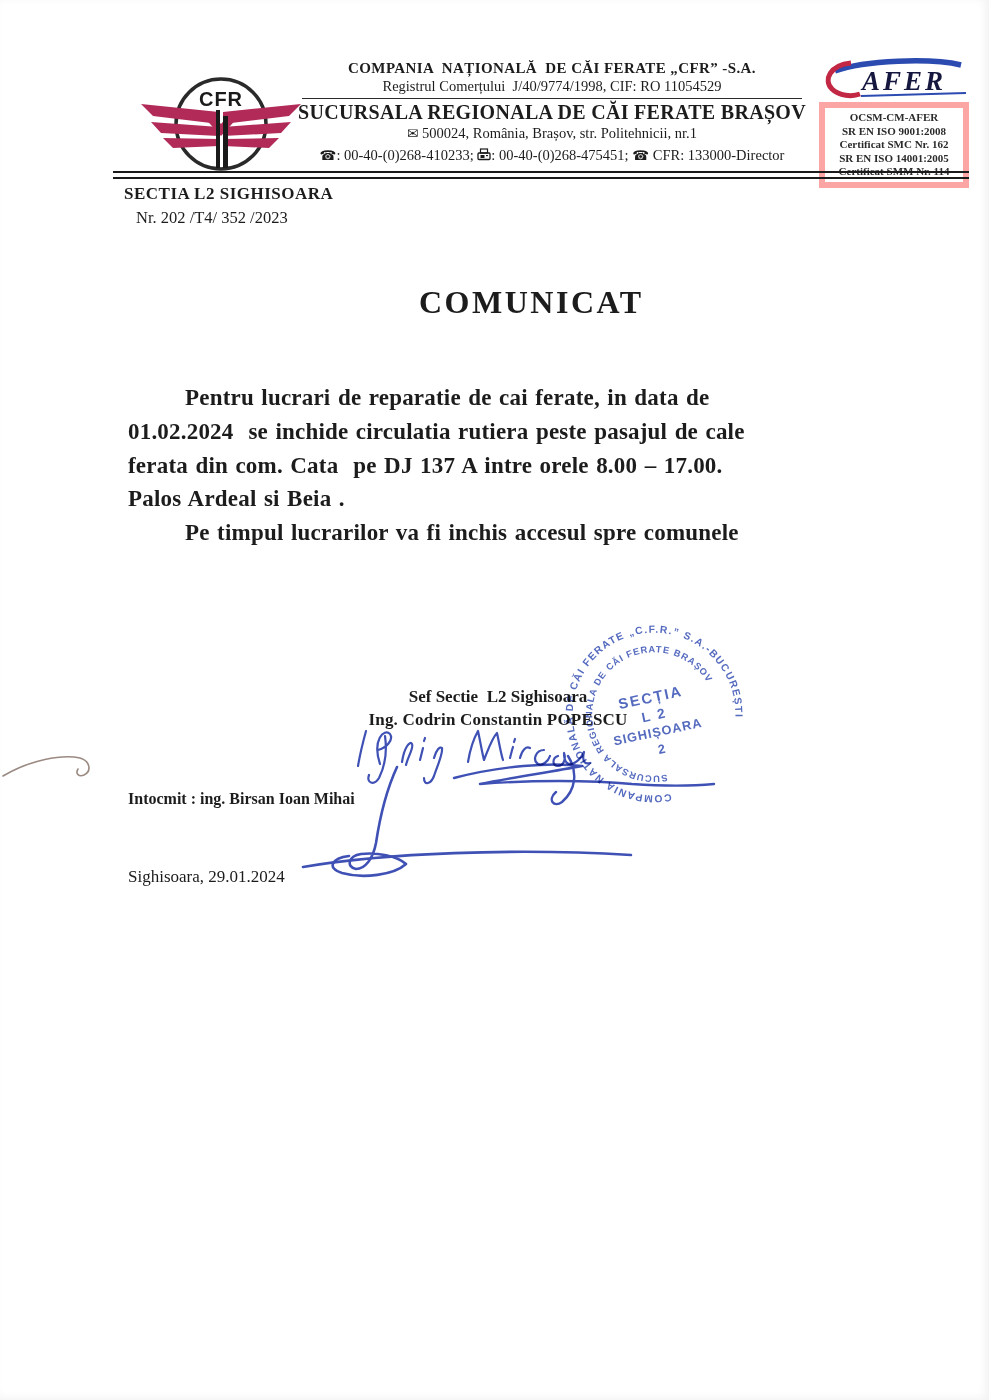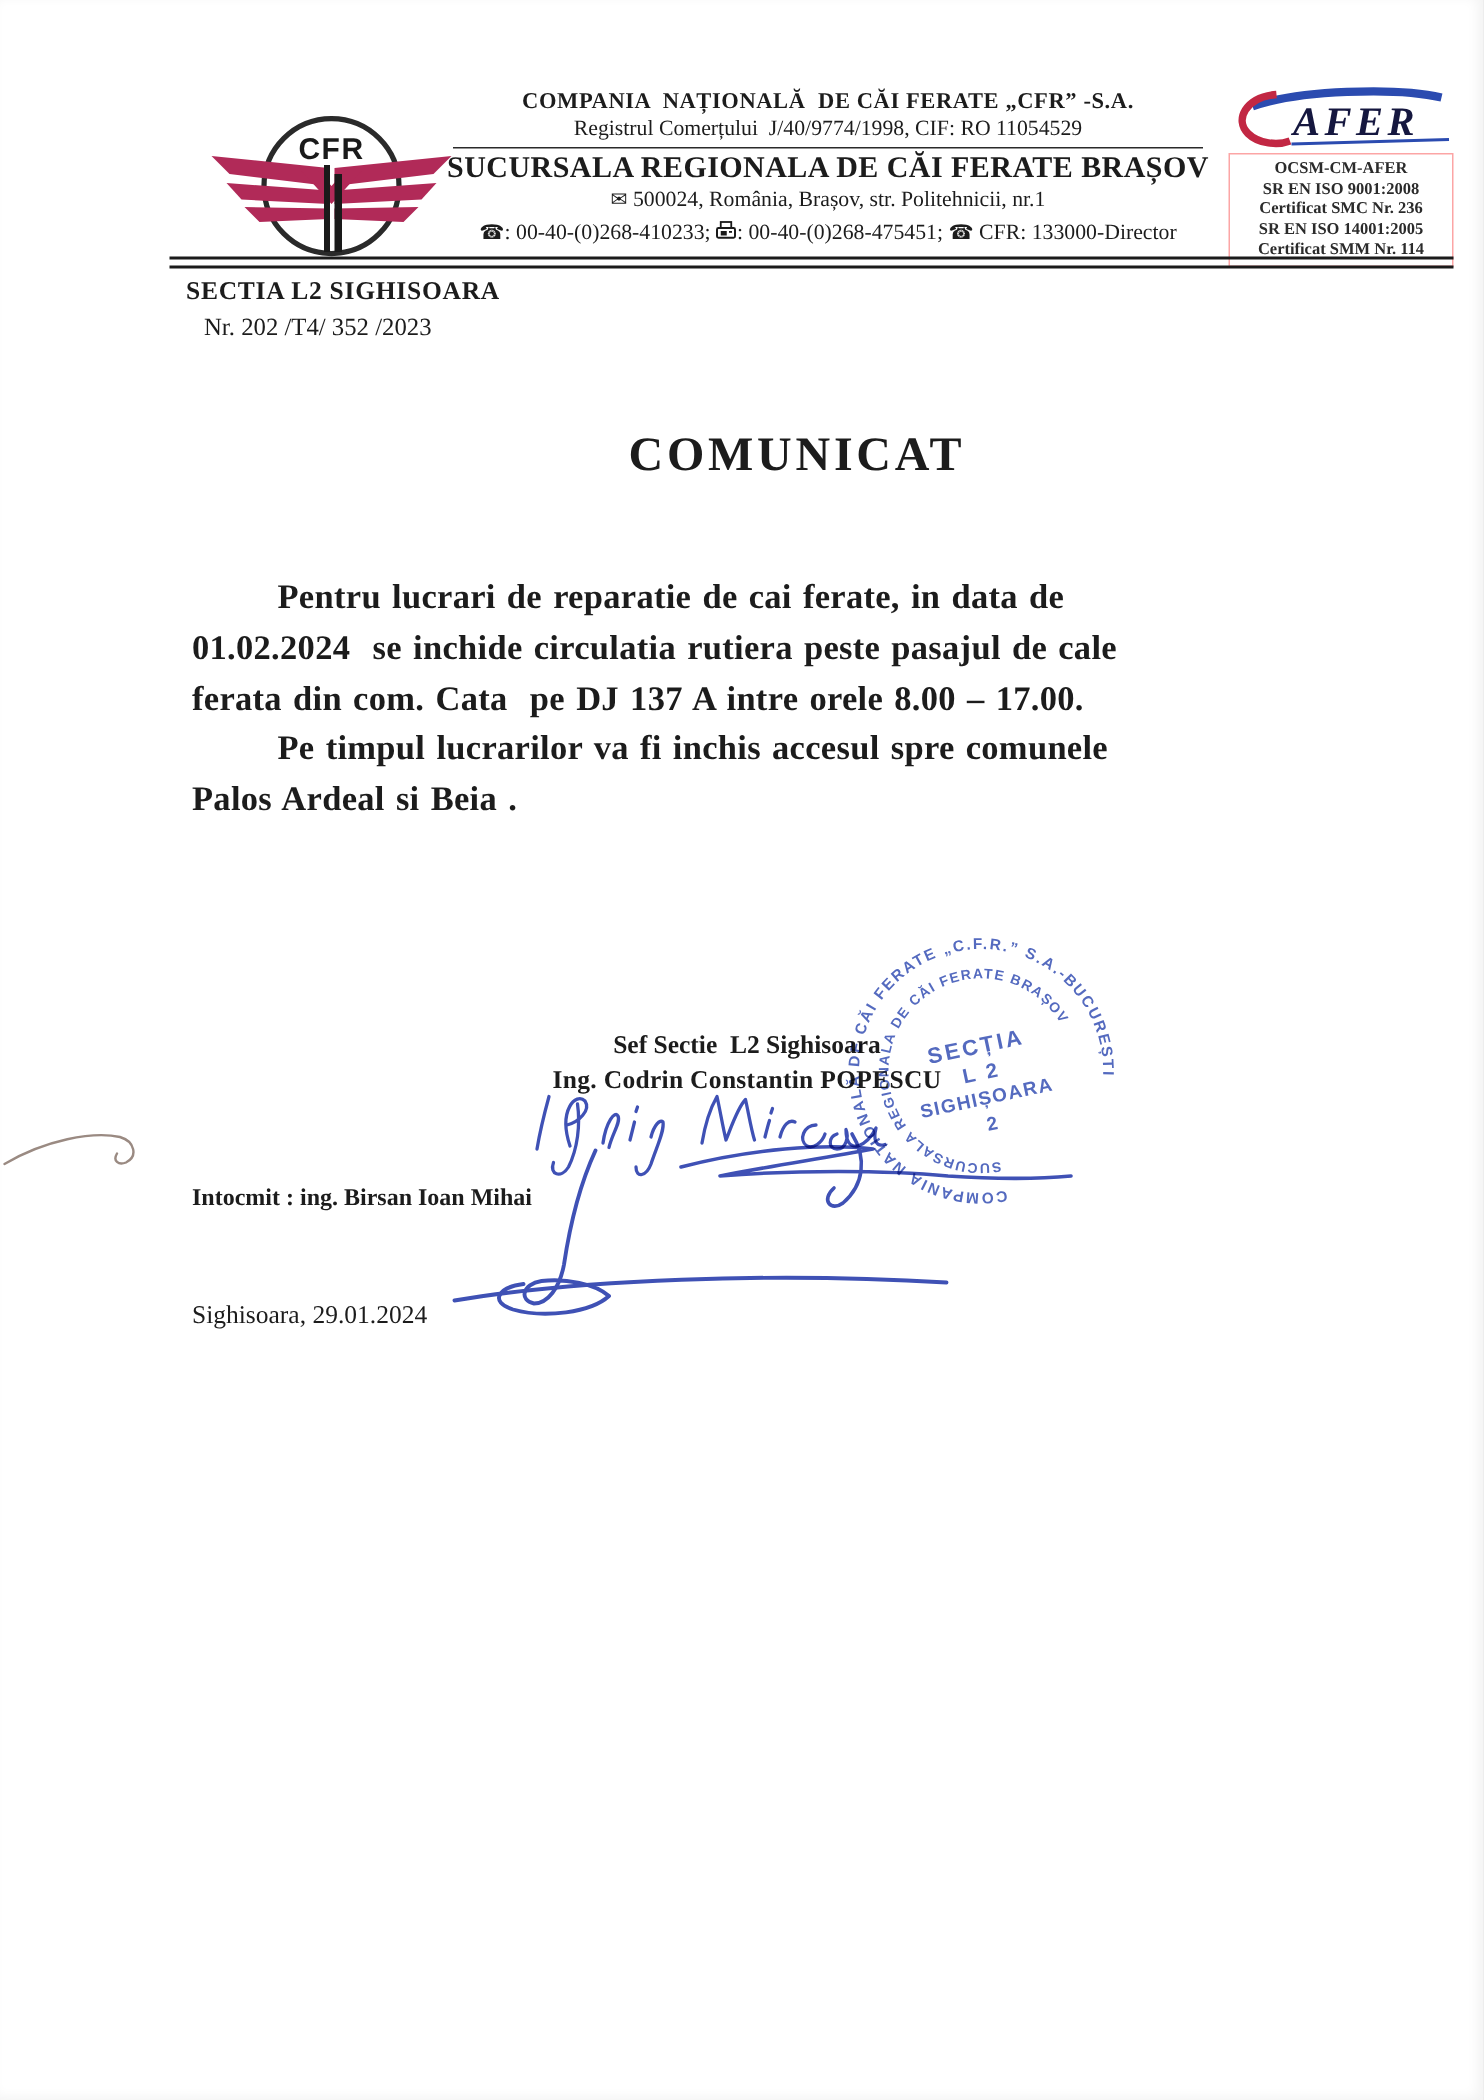--- a/index.html
+++ b/index.html
@@ -20,21 +20,21 @@
   .co-branch { font-weight:bold; font-size:20px; letter-spacing:0.3px; }
   .co-address { font-size:14.5px; margin-top:1px; }
   .co-office { font-size:13px; white-space:nowrap; margin-top:1px; }
   .co-phones { font-size:14.5px; margin-top:5px; white-space:nowrap; }
   .glyph-icon { font-family:"DejaVu Sans", sans-serif; font-size:13.5px; }
   .fax-icon-svg { display:inline-block; vertical-align:-1px; }
 
   .afer-box { position:absolute; left:819px; top:56px; width:150px; }
   .afer-logo { width:150px; height:44px; display:block; }
   .afer-certs {
-    border:1px solid #fca5a5; margin-top:2px; padding:3px 1px;
+    border:6px solid #fca5a5; margin-top:2px; padding:3px 1px;
     text-align:center; font-weight:bold; font-size:11px; line-height:13.5px; color:#2b2b2b;
   }
   .double-rule {
     position:absolute; left:113px; top:171px; width:856px; height:8px;
     border-top:2.5px solid #1b1b1b; border-bottom:2.5px solid #1b1b1b;
   }
 
   
   .section-block { position:absolute; left:124px; top:184px; }
   .section-name { font-weight:bold; font-size:17px; letter-spacing:0.5px; }
@@ -102,41 +102,41 @@
   <div class="afer-box">
     <svg class="afer-logo" viewBox="0 0 150 44">
       <path d="M16,15 C46,4 112,2 142,9" stroke="#2b4bb0" stroke-width="5.5" fill="none"></path>
       <path d="M32,7 C11,9 4,24 13,33 C20,40 33,41 41,38" stroke="#c22743" stroke-width="5" fill="none"></path>
       <text x="43" y="34" font-size="27" font-style="italic" font-weight="bold" font-family="Liberation Serif, serif" fill="#15173f" letter-spacing="3" data-bind="header.afer.logo_text">AFER</text>
       <path d="M42,40 L147,37" stroke="#2b4bb0" stroke-width="2" fill="none"></path>
     </svg>
     <div class="afer-certs">
       <div data-bind="header.afer.certs.0">OCSM-CM-AFER</div>
       <div data-bind="header.afer.certs.1">SR EN ISO 9001:2008</div>
-      <div data-bind="header.afer.certs.2">Certificat SMC Nr. 236</div>
+      <div data-bind="header.afer.certs.2">Certificat SMC Nr. 162</div>
       <div data-bind="header.afer.certs.3">SR EN ISO 14001:2005</div>
       <div data-bind="header.afer.certs.4">Certificat SMM Nr. 114</div>
     </div>
   </div>
 
   <div class="double-rule"></div>
 
   <div class="section-block">
     <div class="section-name" data-bind="section.name">SECTIA L2 SIGHISOARA</div>
     <div class="section-number" data-bind="section.doc_number">Nr. 202 /T4/ 352 /2023</div>
   </div>
 
   <div class="doc-title" data-bind="title">COMUNICAT</div>
 
   <div class="body-block">
     <div class="body-line indent" data-bind="body.lines.0">Pentru lucrari de reparatie de cai ferate, in data de</div>
     <div class="body-line" data-bind="body.lines.1">01.02.2024  se inchide circulatia rutiera peste pasajul de cale</div>
     <div class="body-line" data-bind="body.lines.2">ferata din com. Cata  pe DJ 137 A intre orele 8.00 – 17.00.</div>
+    <div class="body-line" data-bind="body.lines.4">Palos Ardeal si Beia .</div>
     <div class="body-line indent" data-bind="body.lines.3">Pe timpul lucrarilor va fi inchis accesul spre comunele</div>
-    <div class="body-line" data-bind="body.lines.4">Palos Ardeal si Beia .</div>
   </div>
 
   <div class="sig-block">
     <div class="sig-role" data-bind="signature.role">Sef Sectie  L2 Sighisoara</div>
     <div class="sig-name" data-bind="signature.name">Ing. Codrin Constantin POPESCU</div>
   </div>
 
   <svg class="ink" style="left:352px; top:720px;" width="240" height="70" viewBox="0 0 240 70">
     <g stroke="#3f51b5" fill="none" stroke-width="2.2">
       <path d="M6,46 C8,34 11,22 14,11"></path>

